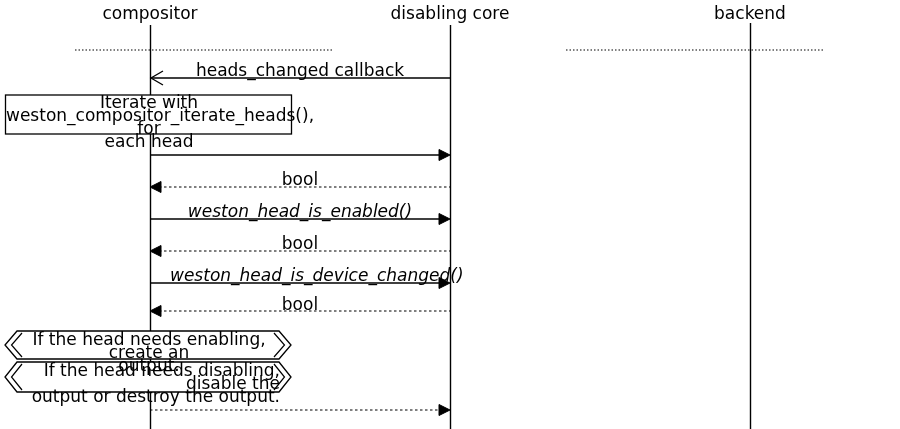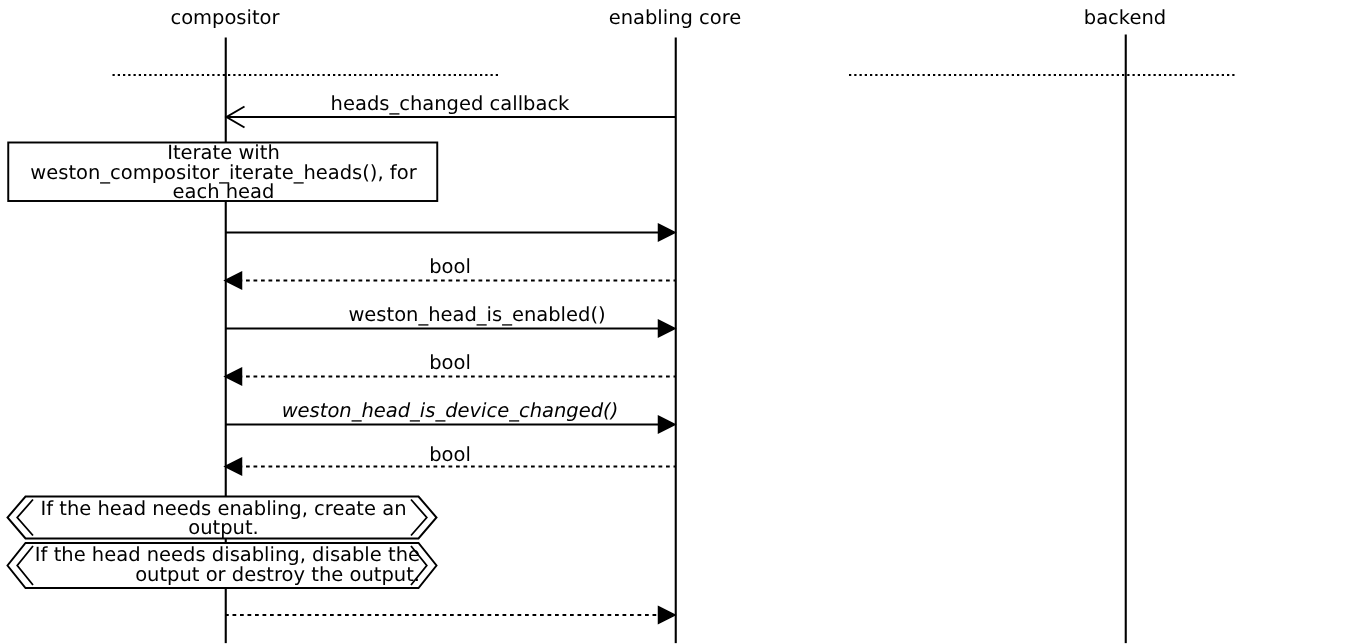--- a/index.html
+++ b/index.html
@@ -2,21 +2,21 @@
 <html><head>
 <meta charset="utf-8">
 <style>
   html, body { margin: 0; padding: 0; background: #ffffff; }
   #canvas {
     position: relative;
     width: 900px;
     height: 429px;
     background: #ffffff;
     font-family: "DejaVu Sans", "Liberation Sans", sans-serif;
-    font-size: 13px;
+    font-size: 17px;
     color: #000000;
     overflow: hidden;
   }
   #geometry { position: absolute; left: 0; top: 0; }
   .lbl {
     position: absolute;
     text-align: center;
     line-height: 14px;
     white-space: nowrap;
   }
@@ -70,27 +70,27 @@
 
     <polygon points="17,362 279,362 291,377 279,392 17,392 5,377" fill="#fff" stroke="#000" stroke-width="1.3"></polygon>
     <polyline points="22,364 11.5,377 22,390" fill="none" stroke="#000" stroke-width="1.2"></polyline>
     <polyline points="274,364 284.5,377 274,390" fill="none" stroke="#000" stroke-width="1.2"></polyline>
 
     <line x1="150" y1="410" x2="441" y2="410" stroke="#000" stroke-width="1.2" stroke-dasharray="2.5,2.5"></line>
     <polygon points="439,404.5 450,410 439,415.5" fill="#000" stroke="#000"></polygon>
   </svg>
 
   <div class="lbl" style="left:90px; top:6px; width:120px;">compositor</div>
-  <div class="lbl" style="left:390px; top:6px; width:120px;">enabling core</div>
+  <div class="lbl" style="left:390px; top:6px; width:120px;">disabling core</div>
   <div class="lbl" style="left:690px; top:6px; width:120px;">backend</div>
 
 
   <div class="lbl" style="left:170px; top:63px; width:260px;">heads_changed callback</div>
   <div class="lbl" style="left:170px; top:172px; width:260px;">bool</div>
-  <div class="lbl" style="left:188px; top:204px; width:260px;">weston_head_is_enabled()</div>
+  <div class="lbl" style="left:170px; top:204px; width:260px;font-style:italic;">weston_head_is_enabled()</div>
   <div class="lbl" style="left:170px; top:236px; width:260px;">bool</div>
   <div class="lbl" style="left:170px; top:268px; width:260px;font-style:italic;">weston_head_is_device_changed()</div>
   <div class="lbl" style="left:170px; top:297px; width:260px;">bool</div>
 
   <div class="note-text" style="left:6px; top:96px; width:286px;">Iterate with
 weston_compositor_iterate_heads(), for
 each head</div>
   <div class="note-text" style="left:18px; top:333px; width:262px;">If the head needs enabling, create an
 output.</div>
   <div class="note-text" style="left:18px; top:364px; width:262px;text-align:right;">If the head needs disabling, disable the

